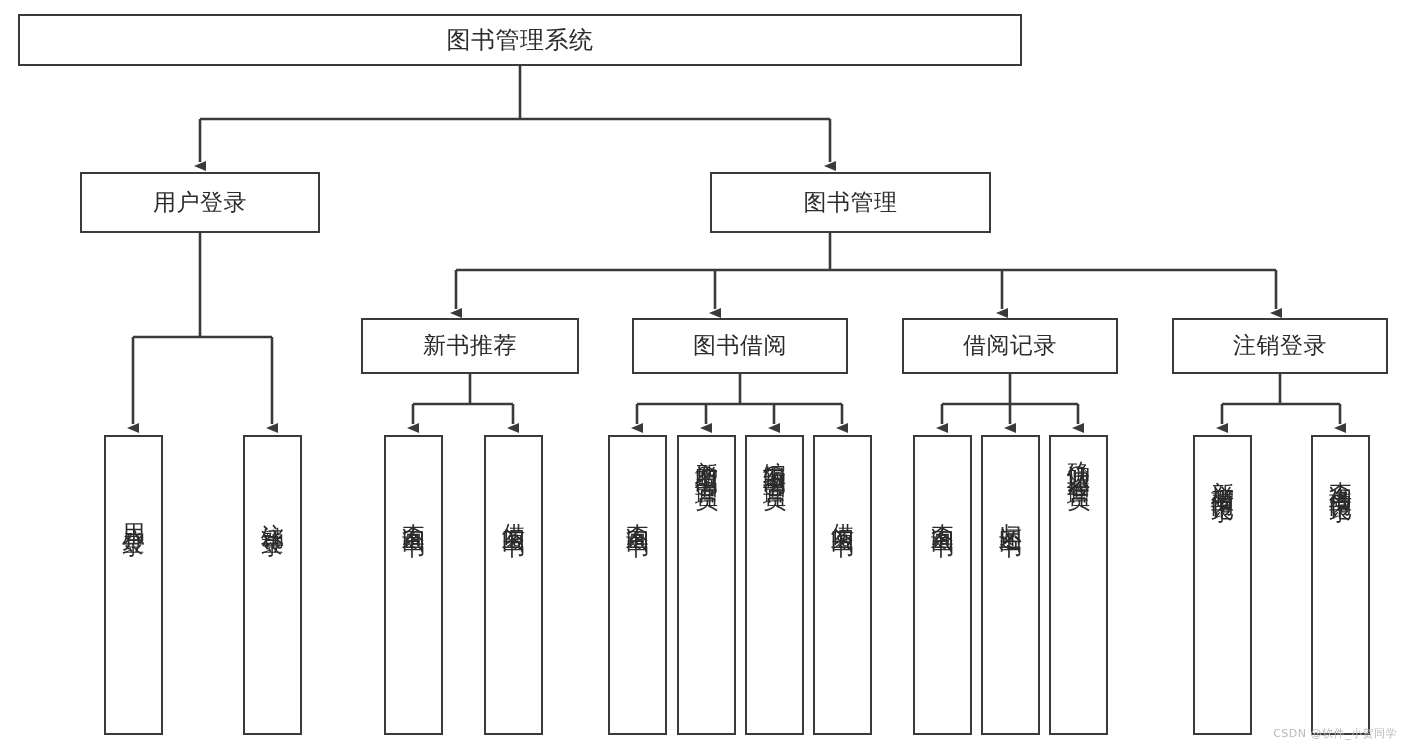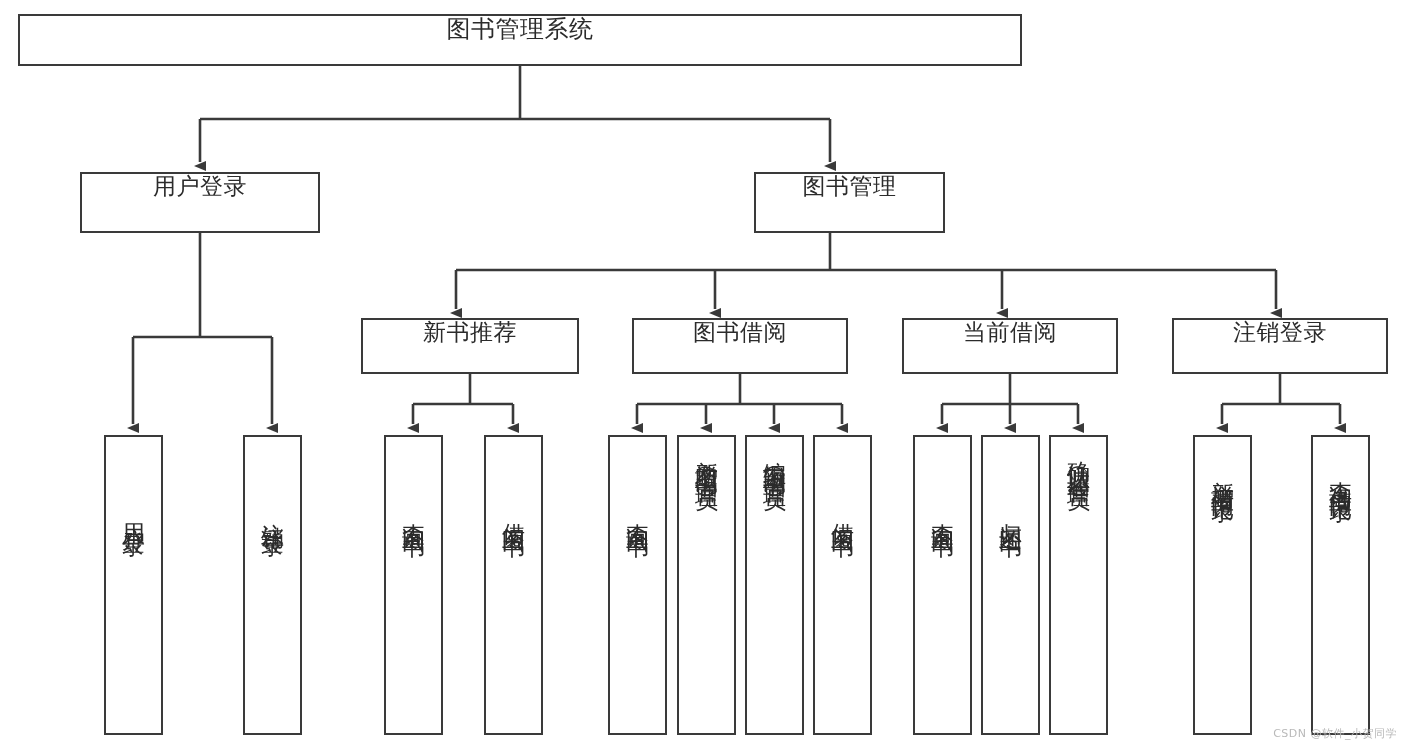--- a/index.html
+++ b/index.html
@@ -25,21 +25,21 @@
     width: 1405px;
     height: 747px;
     pointer-events: none;
   }
   .node {
     position: absolute;
     box-sizing: border-box;
     background: #ffffff;
     border: 2px solid #3a3a3a;
     display: flex;
-    align-items: flex-start;
+    align-items: center;
     justify-content: center;
     color: #2b2b2b;
   }
   .node-label {
     display: block;
     text-align: center;
     line-height: 1.12;
     color: #2b2b2b;
     letter-spacing: 0.5px;
   }
@@ -131,32 +131,32 @@
     </g>
   </svg>
 
   <div class="node horiz root" style="left:18px; top:14px; width:1004px; height:52px;">
     <span class="node-label">图书管理系统</span>
   </div>
 
   <div class="node horiz" style="left:80px; top:172px; width:240px; height:61px;">
     <span class="node-label">用户登录</span>
   </div>
-  <div class="node horiz" style="left:710px; top:172px; width:191px; height:61px;margin-left:44px;">
+  <div class="node horiz" style="left:710px; top:172px; width:281px; height:61px;">
     <span class="node-label">图书管理</span>
   </div>
 
   <div class="node horiz" style="left:361px; top:318px; width:218px; height:56px;">
     <span class="node-label">新书推荐</span>
   </div>
   <div class="node horiz" style="left:632px; top:318px; width:216px; height:56px;">
     <span class="node-label">图书借阅</span>
   </div>
   <div class="node horiz" style="left:902px; top:318px; width:216px; height:56px;">
-    <span class="node-label">当前借阅</span>
+    <span class="node-label">借阅记录</span>
   </div>
   <div class="node horiz" style="left:1172px; top:318px; width:216px; height:56px;">
     <span class="node-label">注销登录</span>
   </div>
 
   <div class="node vert" style="left:104px; top:435px; width:59px; height:300px; padding-top:68px;">
     <span class="node-label">用户登录</span>
   </div>
   <div class="node vert" style="left:243px; top:435px; width:59px; height:300px; padding-top:68px;">
     <span class="node-label">注销登录</span>

